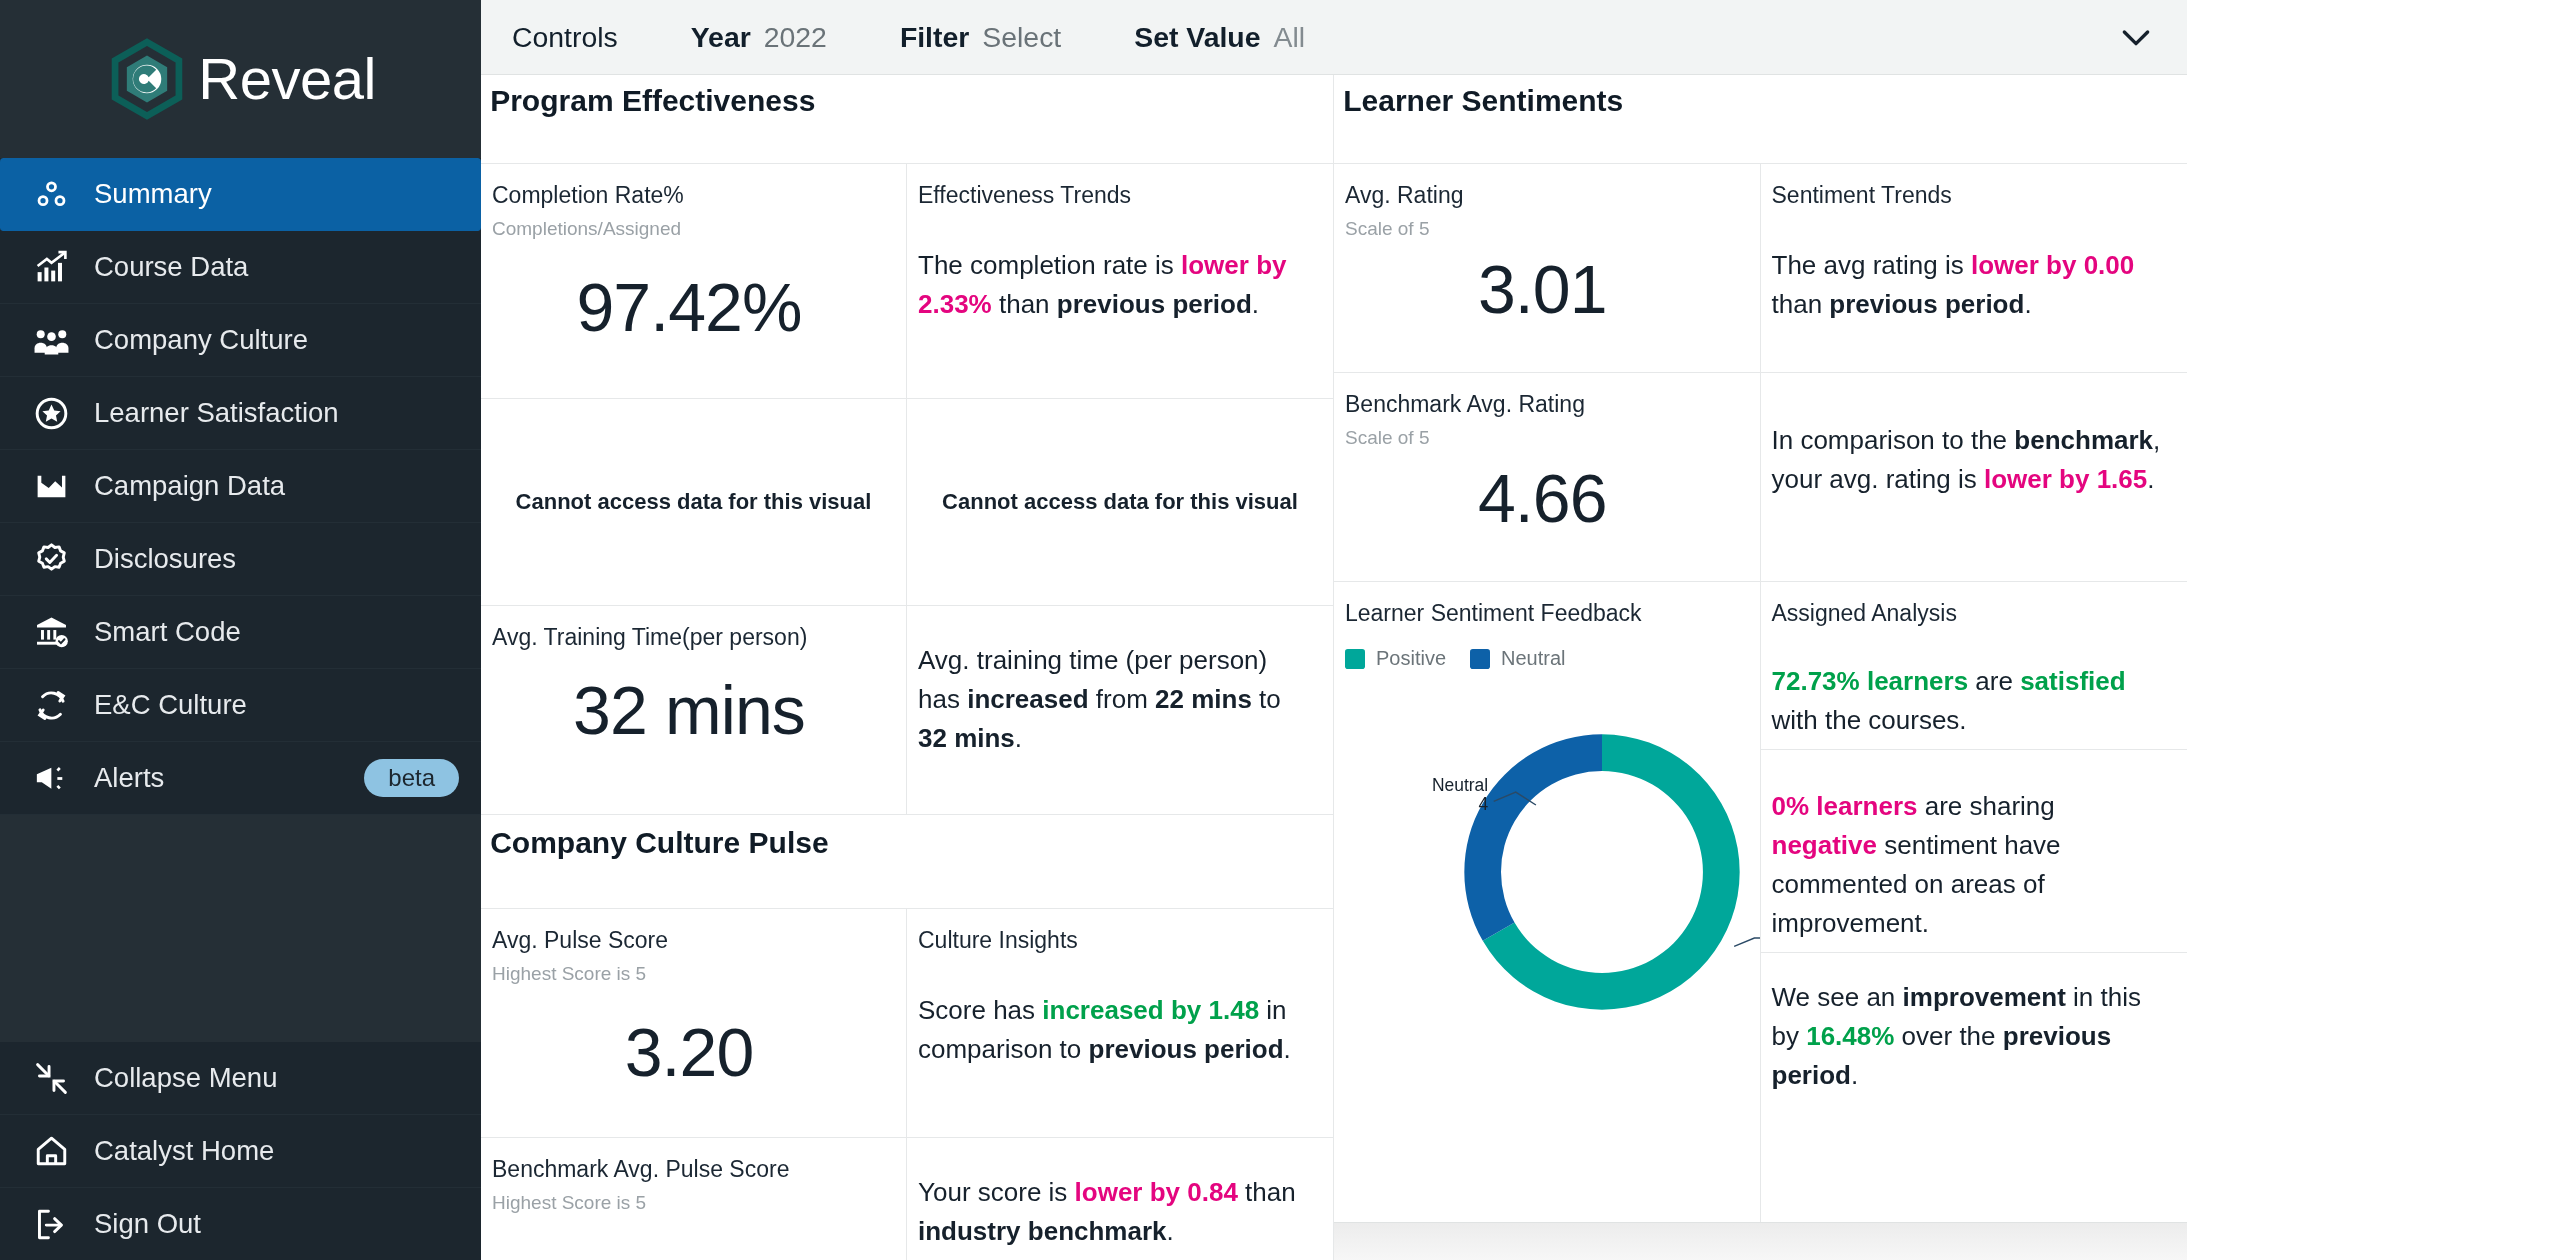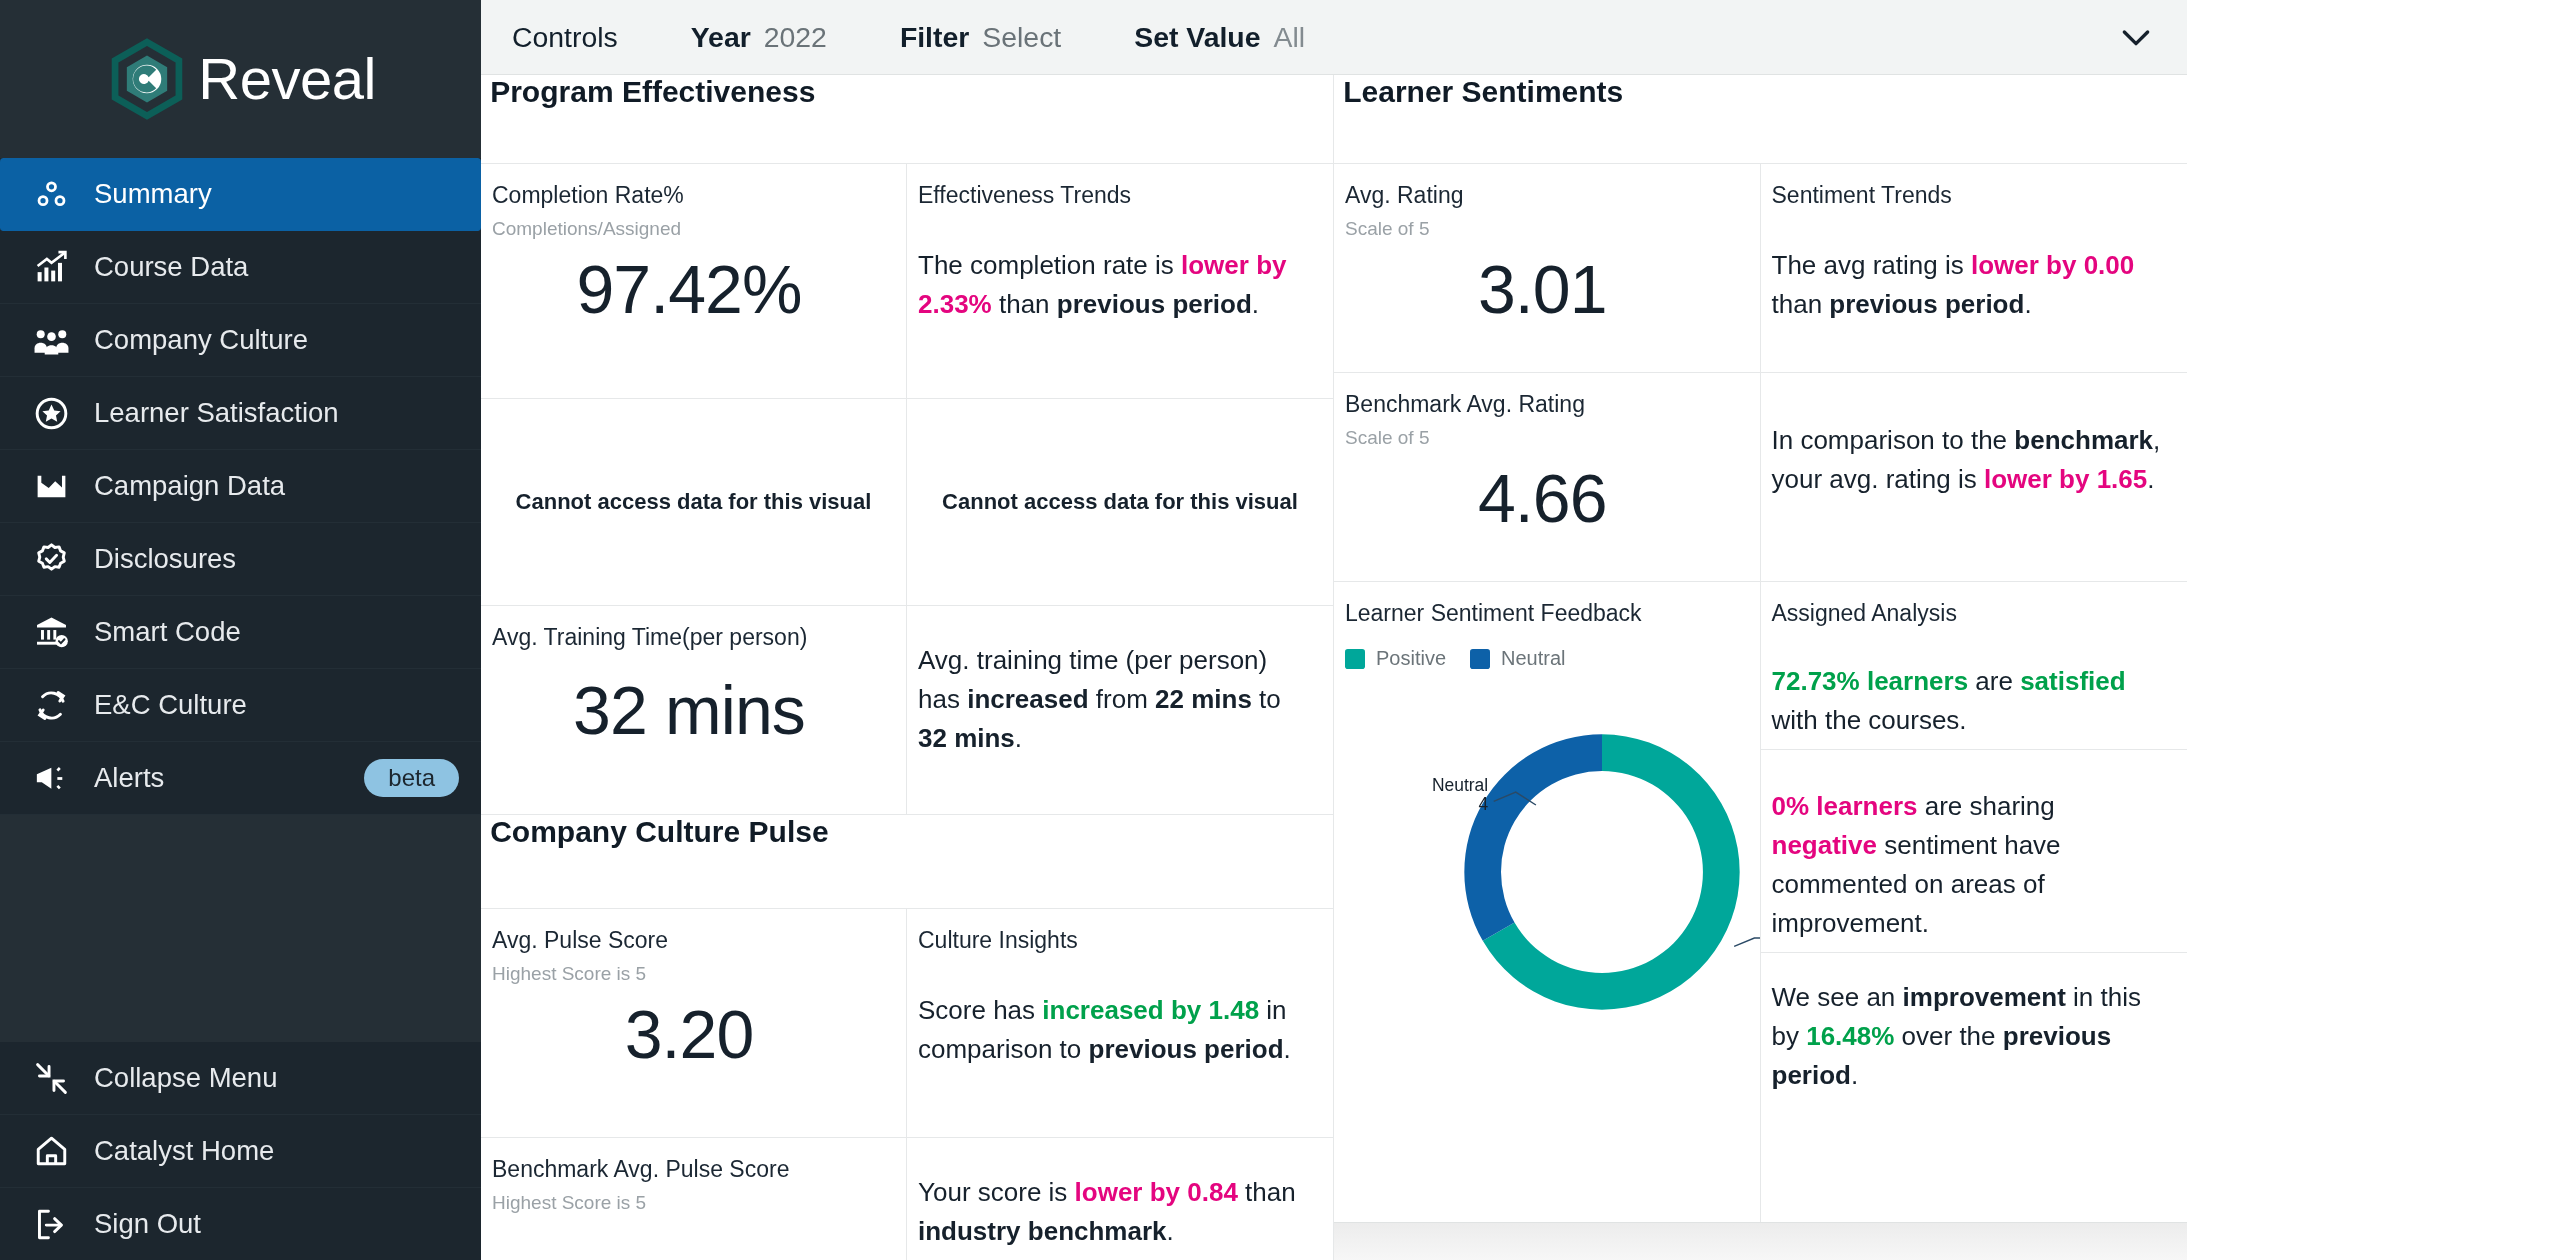--- a/index.html
+++ b/index.html
@@ -74,21 +74,21 @@
   .chevron-btn { width: 55px; height: 55px; display: flex; align-items: center; justify-content: center; cursor: pointer; }
 
   .board {
     flex: 1 1 auto; display: flex; min-height: 0;
   }
   .col { flex: 1 1 50%; display: flex; flex-direction: column; min-width: 0; }
   .col.left { border-right: 0.9px solid #e6e8e9; }
 
   .section-head {
     height: 57px; flex: 0 0 57px;
-    display: flex; align-items: flex-start;
+    display: flex; align-items: center;
     padding: 0 0 5.5px 5.5px;
   }
   .section-title {
     font-size: 30px; font-weight: 700; color: #101b26;
     padding-left: 3.7px;
   }
   .sec-gap { height: 31px; flex: 0 0 31px; }
 
   .grid { display: flex; flex-direction: column; border-top: 0.9px solid #e6e8e9; }
   .grid-row { display: flex; border-bottom: 0.9px solid #e6e8e9; }
@@ -99,21 +99,21 @@
     position: relative; overflow: hidden;
   }
   .cell:last-child { border-right: none; }
 
   .cell-title { font-size: 23px; color: #1b2733; font-weight: 400; line-height: 1.25; }
   .cell-sub { font-size: 19px; color: #9aa1a6; margin-top: 9.2px; }
 
   .bignum {
     text-align: center; color: #16212c;
     font-size: 68px; font-weight: 400; letter-spacing: -0.9px;
-    margin-top: 10px;
+    margin-top: 28px;
   }
   .bignum.clip { margin-top: 37px; }
 
   .narr {
     font-size: 26px; color: #16212c; line-height: 1.5;
     margin-top: 37px;
   }
   .narr.tight { margin-top: 18.3px; }
   .narr b { font-weight: 700; }
   .pink { color: #e4057f; font-weight: 700; }

